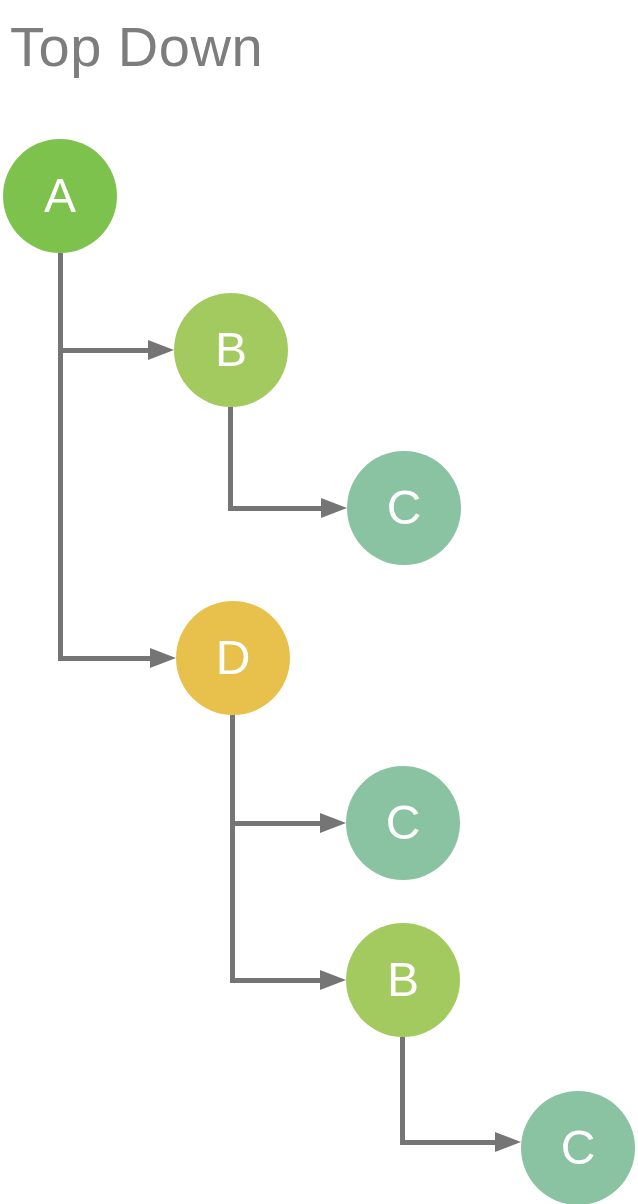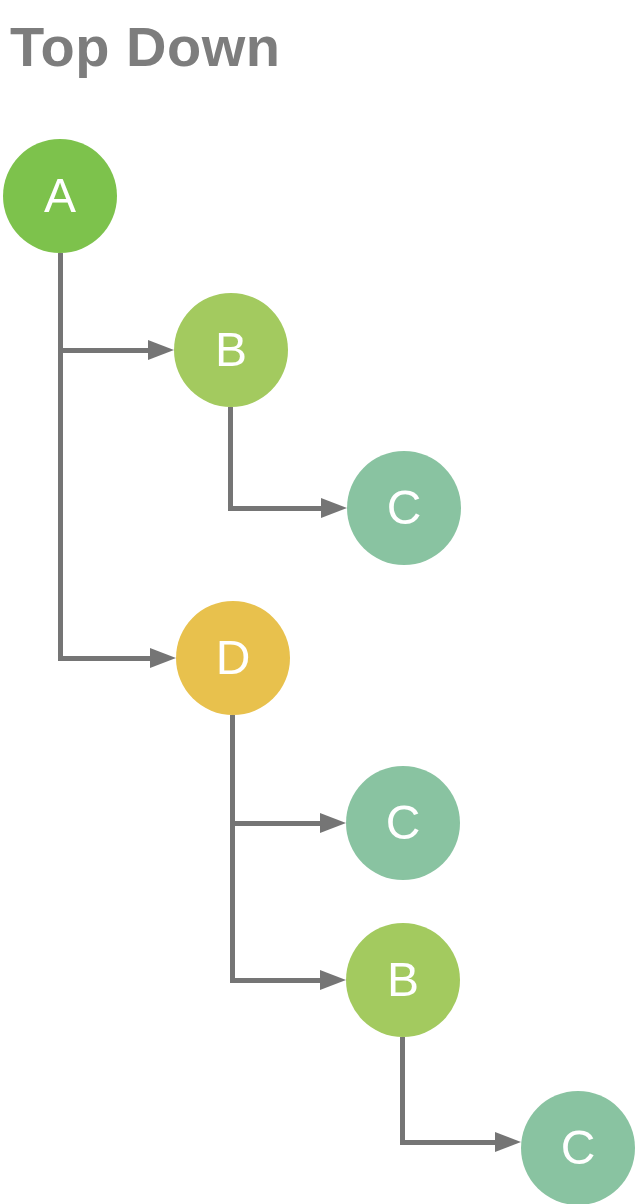--- a/index.html
+++ b/index.html
@@ -13,21 +13,21 @@
     width: 638px;
     height: 1204px;
     background: #ffffff;
     overflow: hidden;
   }
   .diagram-title {
     position: absolute;
     left: 10px;
     top: 14px;
     font-size: 56px;
-    font-weight: 700;
+    font-weight: 400;
     letter-spacing: 0.5px;
     color: #7d7d7d;
     white-space: nowrap;
   }
   .node {
     position: absolute;
     width: 114px;
     height: 114px;
     border-radius: 50%;
     display: flex;

